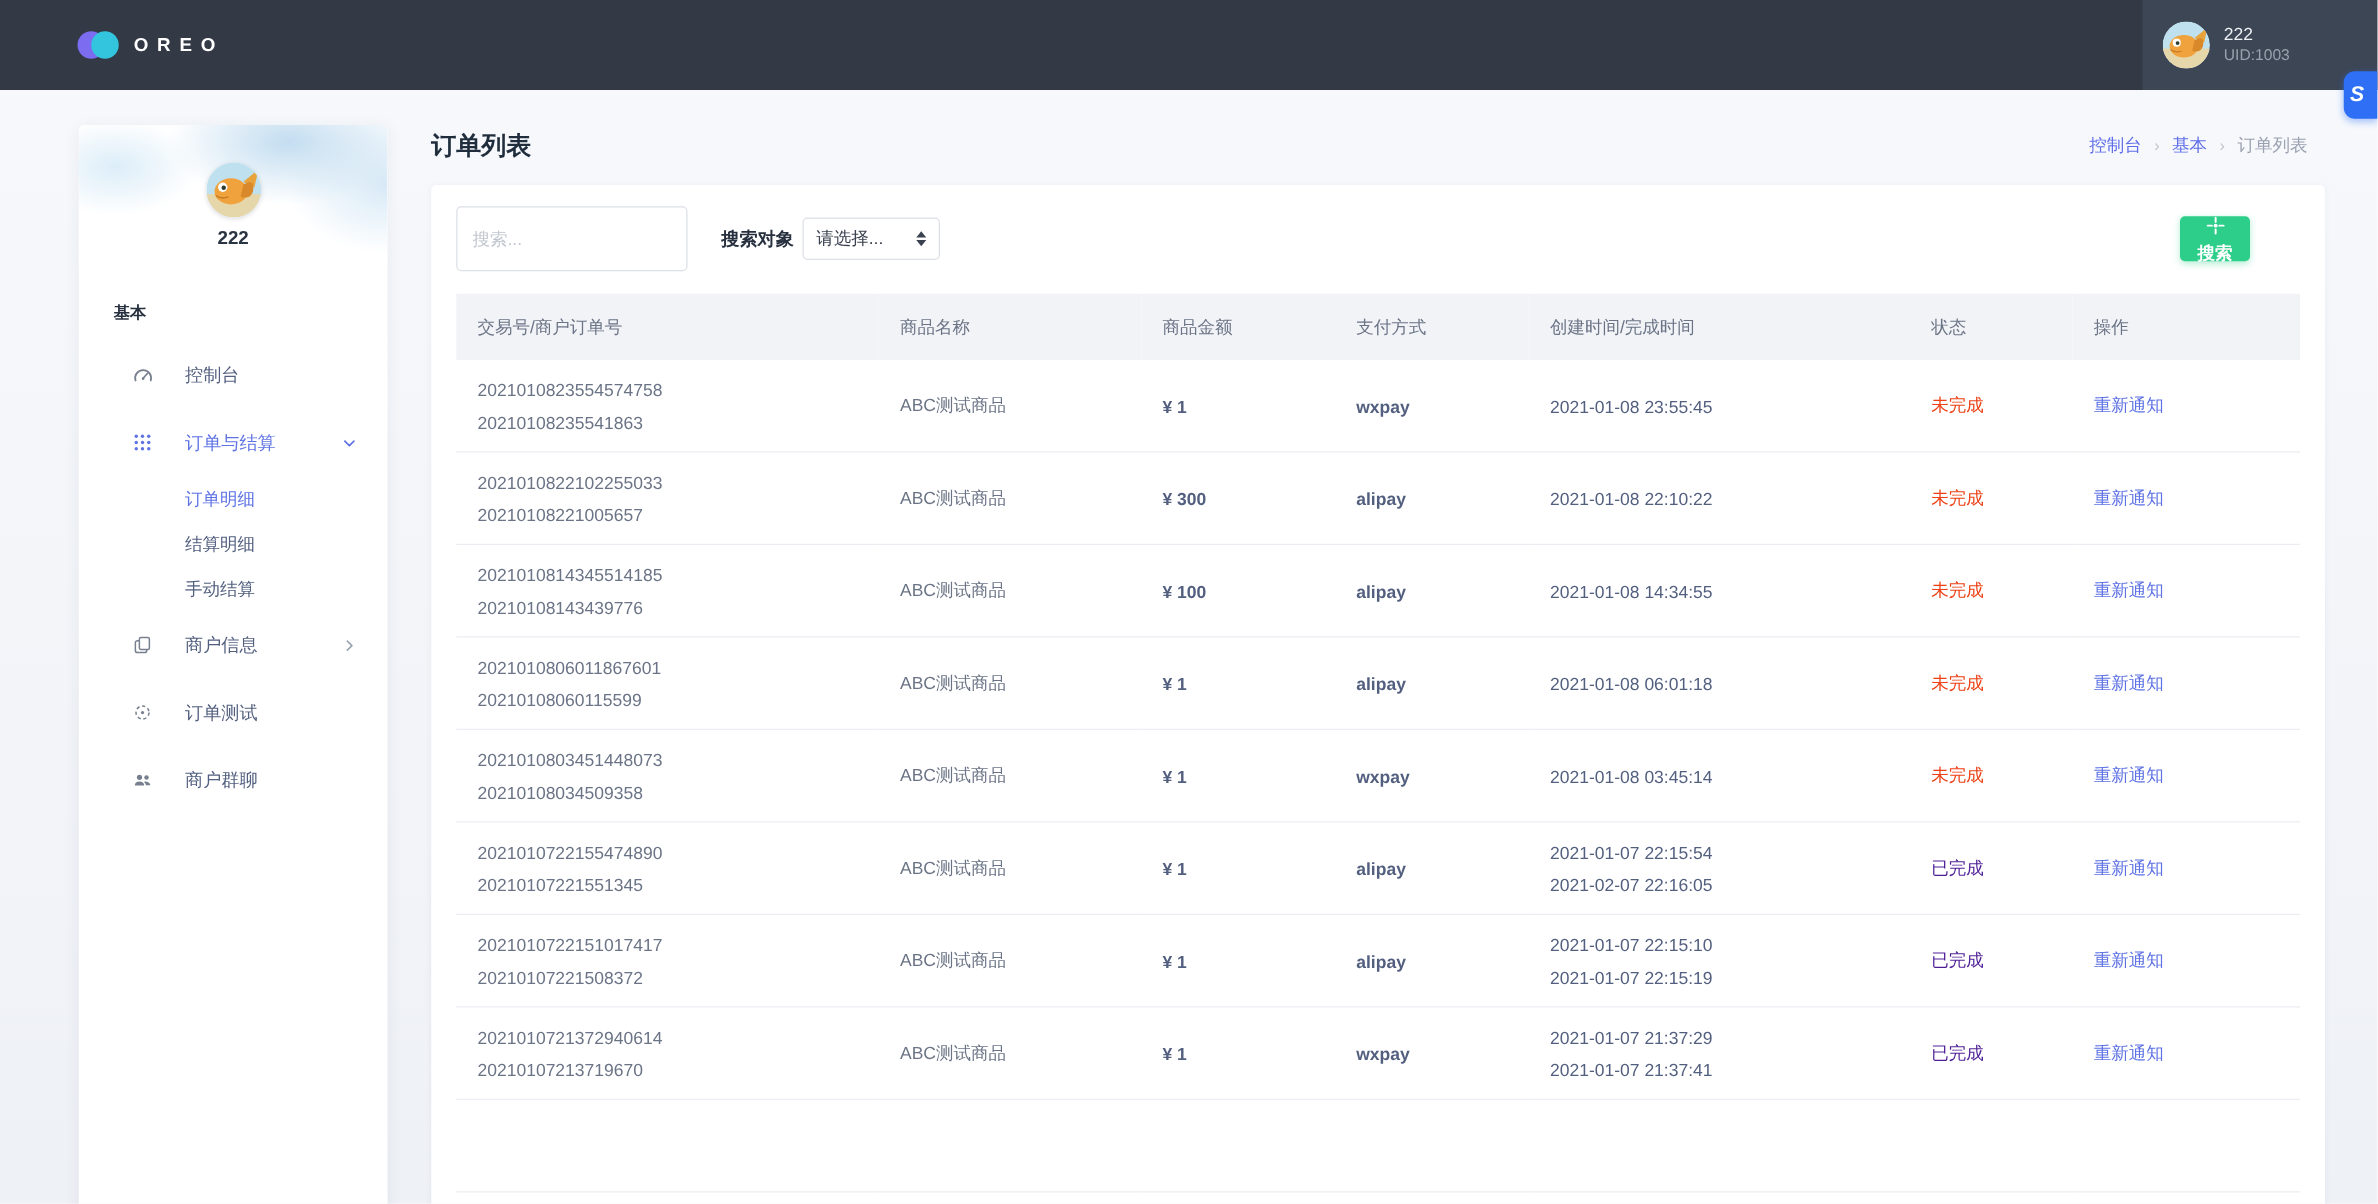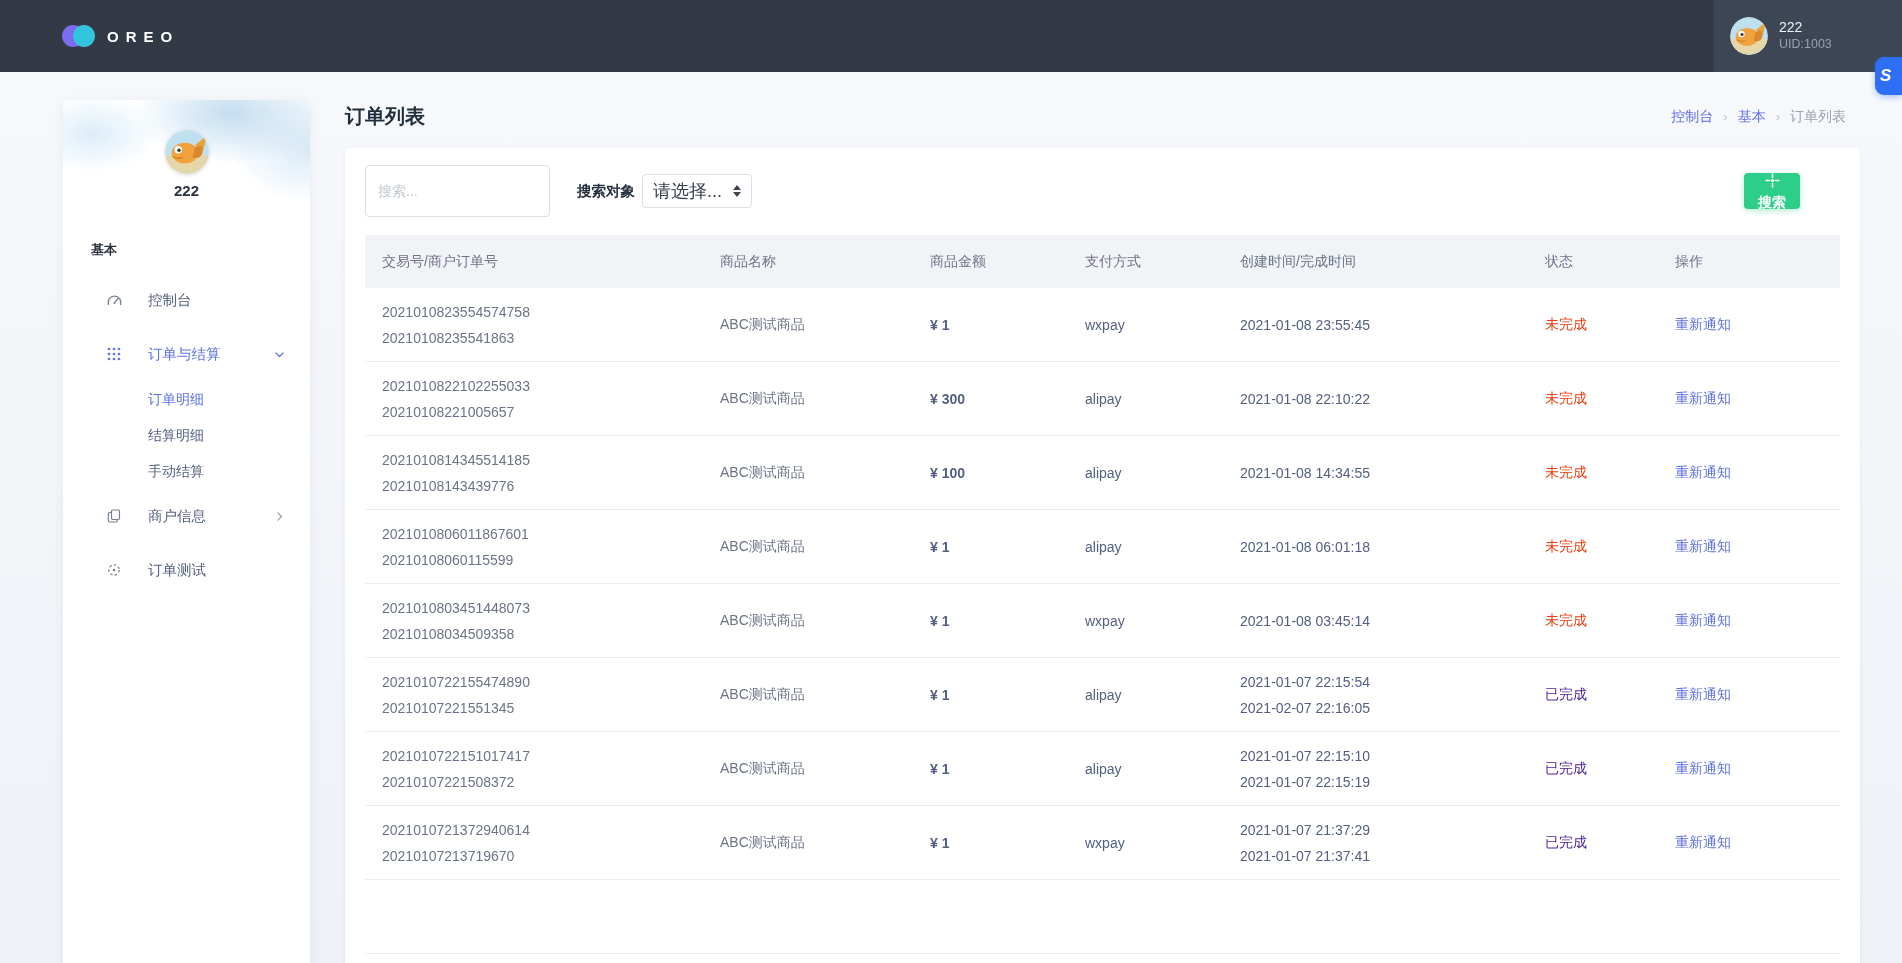--- a/index.html
+++ b/index.html
@@ -57,35 +57,35 @@
   .card{margin-top:18px;background:#fff;border-radius:4px;box-shadow:0 1px 5px rgba(40,60,90,.06);
     padding:25px 20px 40px 20px;min-height:900px;box-sizing:border-box;}
   
   .toolbar{display:flex;align-items:center;height:36px;}
   .search-input{width:185px;height:52px;box-sizing:border-box;border:1px solid #dcdfe6;border-radius:4px;
     padding:3px 12px;font-size:14px;color:#525f7f;outline:none;font-family:inherit;}
   .search-input::placeholder{color:#c1c6cf;}
   .toolbar-label{margin-left:27px;font-size:14.5px;font-weight:700;color:#27303f;}
   .select-box{margin-left:7px;width:110px;height:34px;box-sizing:border-box;border:1px solid #dcdfe6;border-radius:4px;
     display:flex;align-items:center;padding:0 10px;cursor:pointer;background:#fff;}
-  .select-value{font-size:18px;color:#3a4250;flex:1;}
+  .select-value{font-size:14px;color:#3a4250;flex:1;}
   .select-carets{display:flex;flex-direction:column;gap:2px;margin-left:6px;}
   .select-carets i{display:block;width:0;height:0;border-left:4.5px solid transparent;border-right:4.5px solid transparent;}
   .caret-up{border-bottom:5px solid #3a4250;}
   .caret-down{border-top:5px solid #3a4250;}
   .search-btn{margin-left:auto;margin-right:40px;height:36px;padding:0 14px;border:none;border-radius:4px;
     background:#2dce89;color:#fff;font-size:14px;font-weight:700;display:flex;align-items:center;gap:6px;cursor:pointer;
     box-shadow:0 2px 6px rgba(45,206,137,.35);font-family:inherit;flex-direction:column;}
   
   .orders-table{width:100%;border-collapse:collapse;margin-top:26px;table-layout:fixed;}
   .orders-table th{background:#f2f3f7;height:53px;text-align:left;padding:0 10px 0 17px;font-size:14px;font-weight:500;color:#6b7486;}
   .orders-table td{height:73px;padding:0 10px 0 17px;border-bottom:1px solid #ebedf2;font-size:14px;color:#6b7486;vertical-align:middle;}
   .orders-table .line{line-height:26px;}
   td.amount{color:#525f7f;font-weight:700;}
-  td.pay{color:#525f7f;font-weight:400;}
+  td.pay{color:#525f7f;font-weight:700;}
   td.product{color:#6b7486;}
   .time-cell .line{color:#525f7f;}
   .status.pending{color:#ed4014;}
   .status.done{color:#4c1d95;}
   a.action{color:#5e72e4;text-decoration:none;cursor:pointer;}
 </style>
 </head>
 <body>
 
 <div class="navbar">
@@ -210,20 +210,32 @@
     <span class="mi-icon">
           <svg viewBox="0 0 16 16" width="16" height="16" fill="none" stroke="#78808f" stroke-width="1.2">
             <circle cx="8" cy="8" r="5.2" stroke-dasharray="2.6 2.1"></circle>
             <circle cx="8" cy="8" r="1.3" fill="#78808f" stroke="none"></circle>
           </svg>
         </span>
     <span class="mi-label">订单测试</span>
 
   </div>
 
+  <div class="menu-item">
+    <span class="mi-icon">
+          <svg viewBox="0 0 16 16" width="16" height="16" fill="#78808f">
+            <circle cx="5.6" cy="5.8" r="2.1"></circle>
+            <path d="M1.8 12.4c0-2.1 1.7-3.3 3.8-3.3s3.8 1.2 3.8 3.3z"></path>
+            <circle cx="11.2" cy="6" r="1.8"></circle>
+            <path d="M10 9.1c2 0 4.2 1 4.2 3h-3.4a4.6 4.6 0 0 0-1.6-2.6z"></path>
+          </svg>
+        </span>
+    <span class="mi-label">商户群聊</span>
+
+  </div>
 </div>
 </div>
 
 <div class="main">
   <div class="page-head">
     <div class="page-title">订单列表</div>
     <div class="breadcrumb" id="breadcrumb">
         <span class="bc-link">控制台</span>
         <span class="bc-sep">›</span>
         <span class="bc-link">基本</span>

